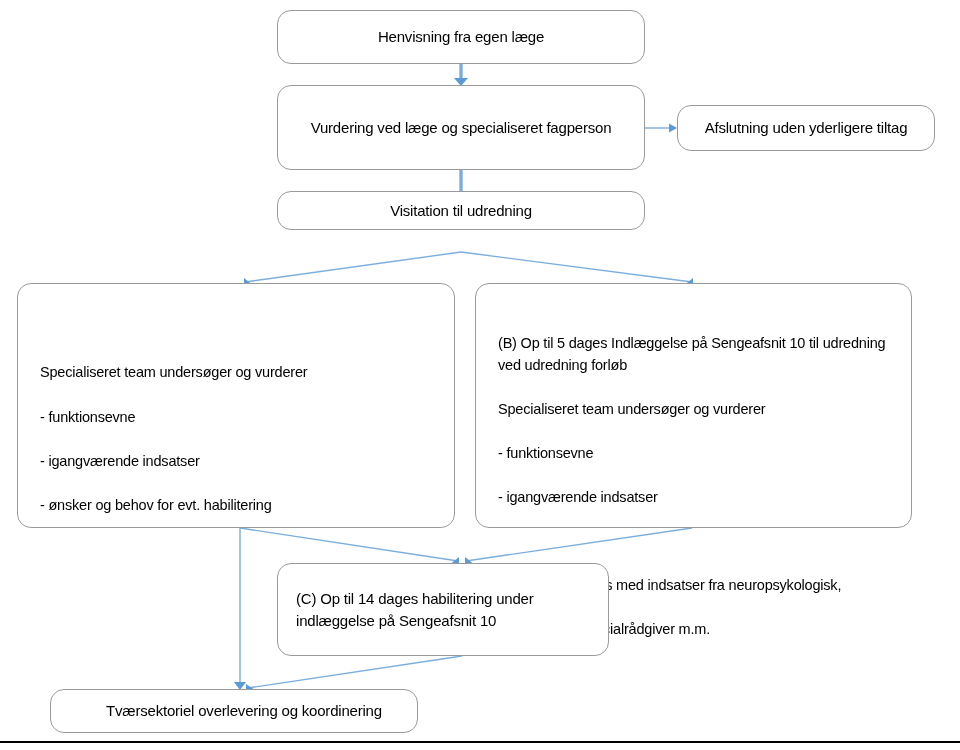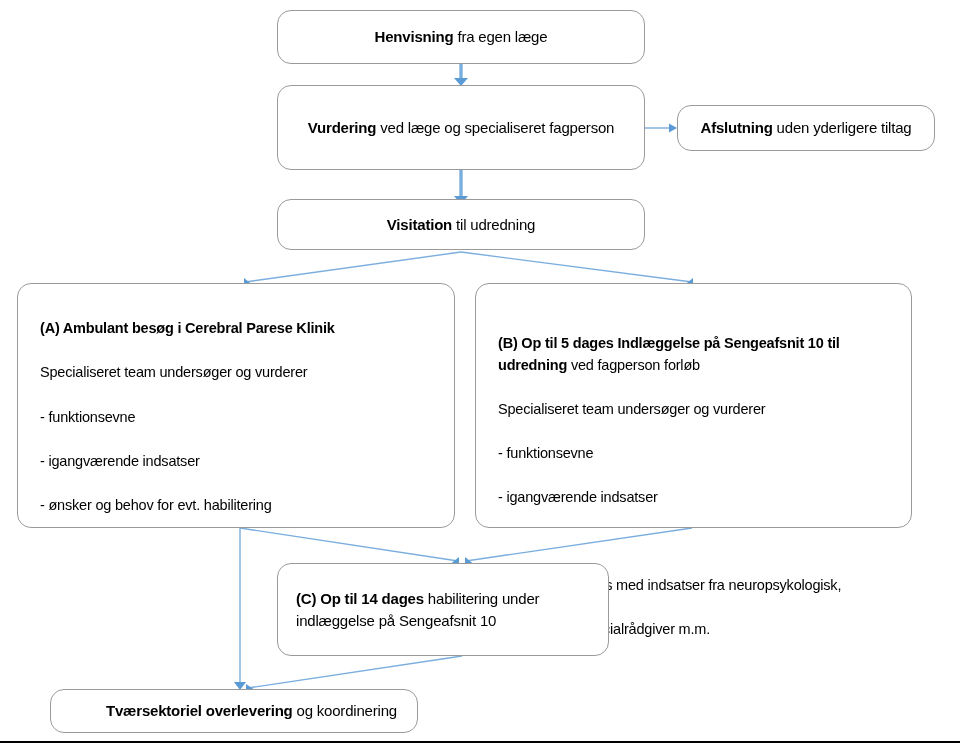--- a/index.html
+++ b/index.html
@@ -36,27 +36,27 @@
     font-size: 15px;
     line-height: 1.45;
     color: #000000;
     letter-spacing: -0.2px;
     white-space: pre-line;
   }
   .node .txt.small {
     font-size: 14.5px;
     line-height: 1.52;
   }
-  b { font-weight: bold; }
+  b { font-weight: normal; }
 
   
   #n-henvisning { left: 277px; top: 10px;  width: 368px; height: 54px; }
   #n-vurdering  { left: 277px; top: 85px;  width: 368px; height: 85px; }
   #n-afslutning { left: 677px; top: 105px; width: 258px; height: 46px; }
-  #n-visitation { left: 277px; top: 199px; width: 368px; height: 51px; }
+  #n-visitation { left: 277px; top: 191px; width: 368px; height: 39px; }
   #n-box-a      { left: 17px;  top: 283px; width: 438px; height: 245px; }
   #n-box-b      { left: 475px; top: 283px; width: 437px; height: 245px; }
   #n-box-c      { left: 277px; top: 563px; width: 332px; height: 93px; }
   #n-tvaer      { left: 50px;  top: 689px; width: 368px; height: 44px; padding-left: 39px; }
 
   #n-box-a .txt, #n-box-b .txt { padding: 0 0 0 22px; }
   #n-box-b { align-items: flex-start; padding-top: 26px; }
   #n-box-c .txt { padding: 0 0 0 18px; }
   #n-tvaer .txt { padding: 0 0 0 16px; }
 
@@ -153,31 +153,31 @@
   <div class="node center-text" id="n-vurdering">
     <div class="txt"><b>Vurdering</b><span> ved læge og specialiseret fagperson</span></div>
   </div>
 
   <div class="node center-text" id="n-visitation">
     <div class="txt"><b>Visitation</b><span> til udredning</span></div>
   </div>
 
   <div class="node" id="n-box-a">
     <div class="txt small">
-      <b>(A) Ambulant besøg i Cerebral Parese Klinik</b><br>
+      <br>
       <span>Specialiseret team undersøger og vurderer</span><br>
       <span>- funktionsevne</span><br>
       <span>- igangværende indsatser</span><br>
       <span>- ønsker og behov for evt. habilitering</span>
     </div>
   </div>
 
   <div class="node" id="n-box-b">
     <div class="txt small">
-      <b>(B) Op til 5 dages Indlæggelse på Sengeafsnit 10 til udredning</b><span> ved fagperson forløb</span><br>
+      <b>(B) Op til 5 dages Indlæggelse på Sengeafsnit 10 til udredning</b><span> ved udredning forløb</span><br>
       <span>Specialiseret team undersøger og vurderer</span><br>
       <span>- funktionsevne</span><br>
       <span>- igangværende indsatser</span><br>
       <br>
       <span>Der kan suppleres med indsatser fra neuropsykologisk,</span><br>
       <span>talepædagog, socialrådgiver m.m.</span>
     </div>
   </div>
 
   <div class="node" id="n-box-c">

